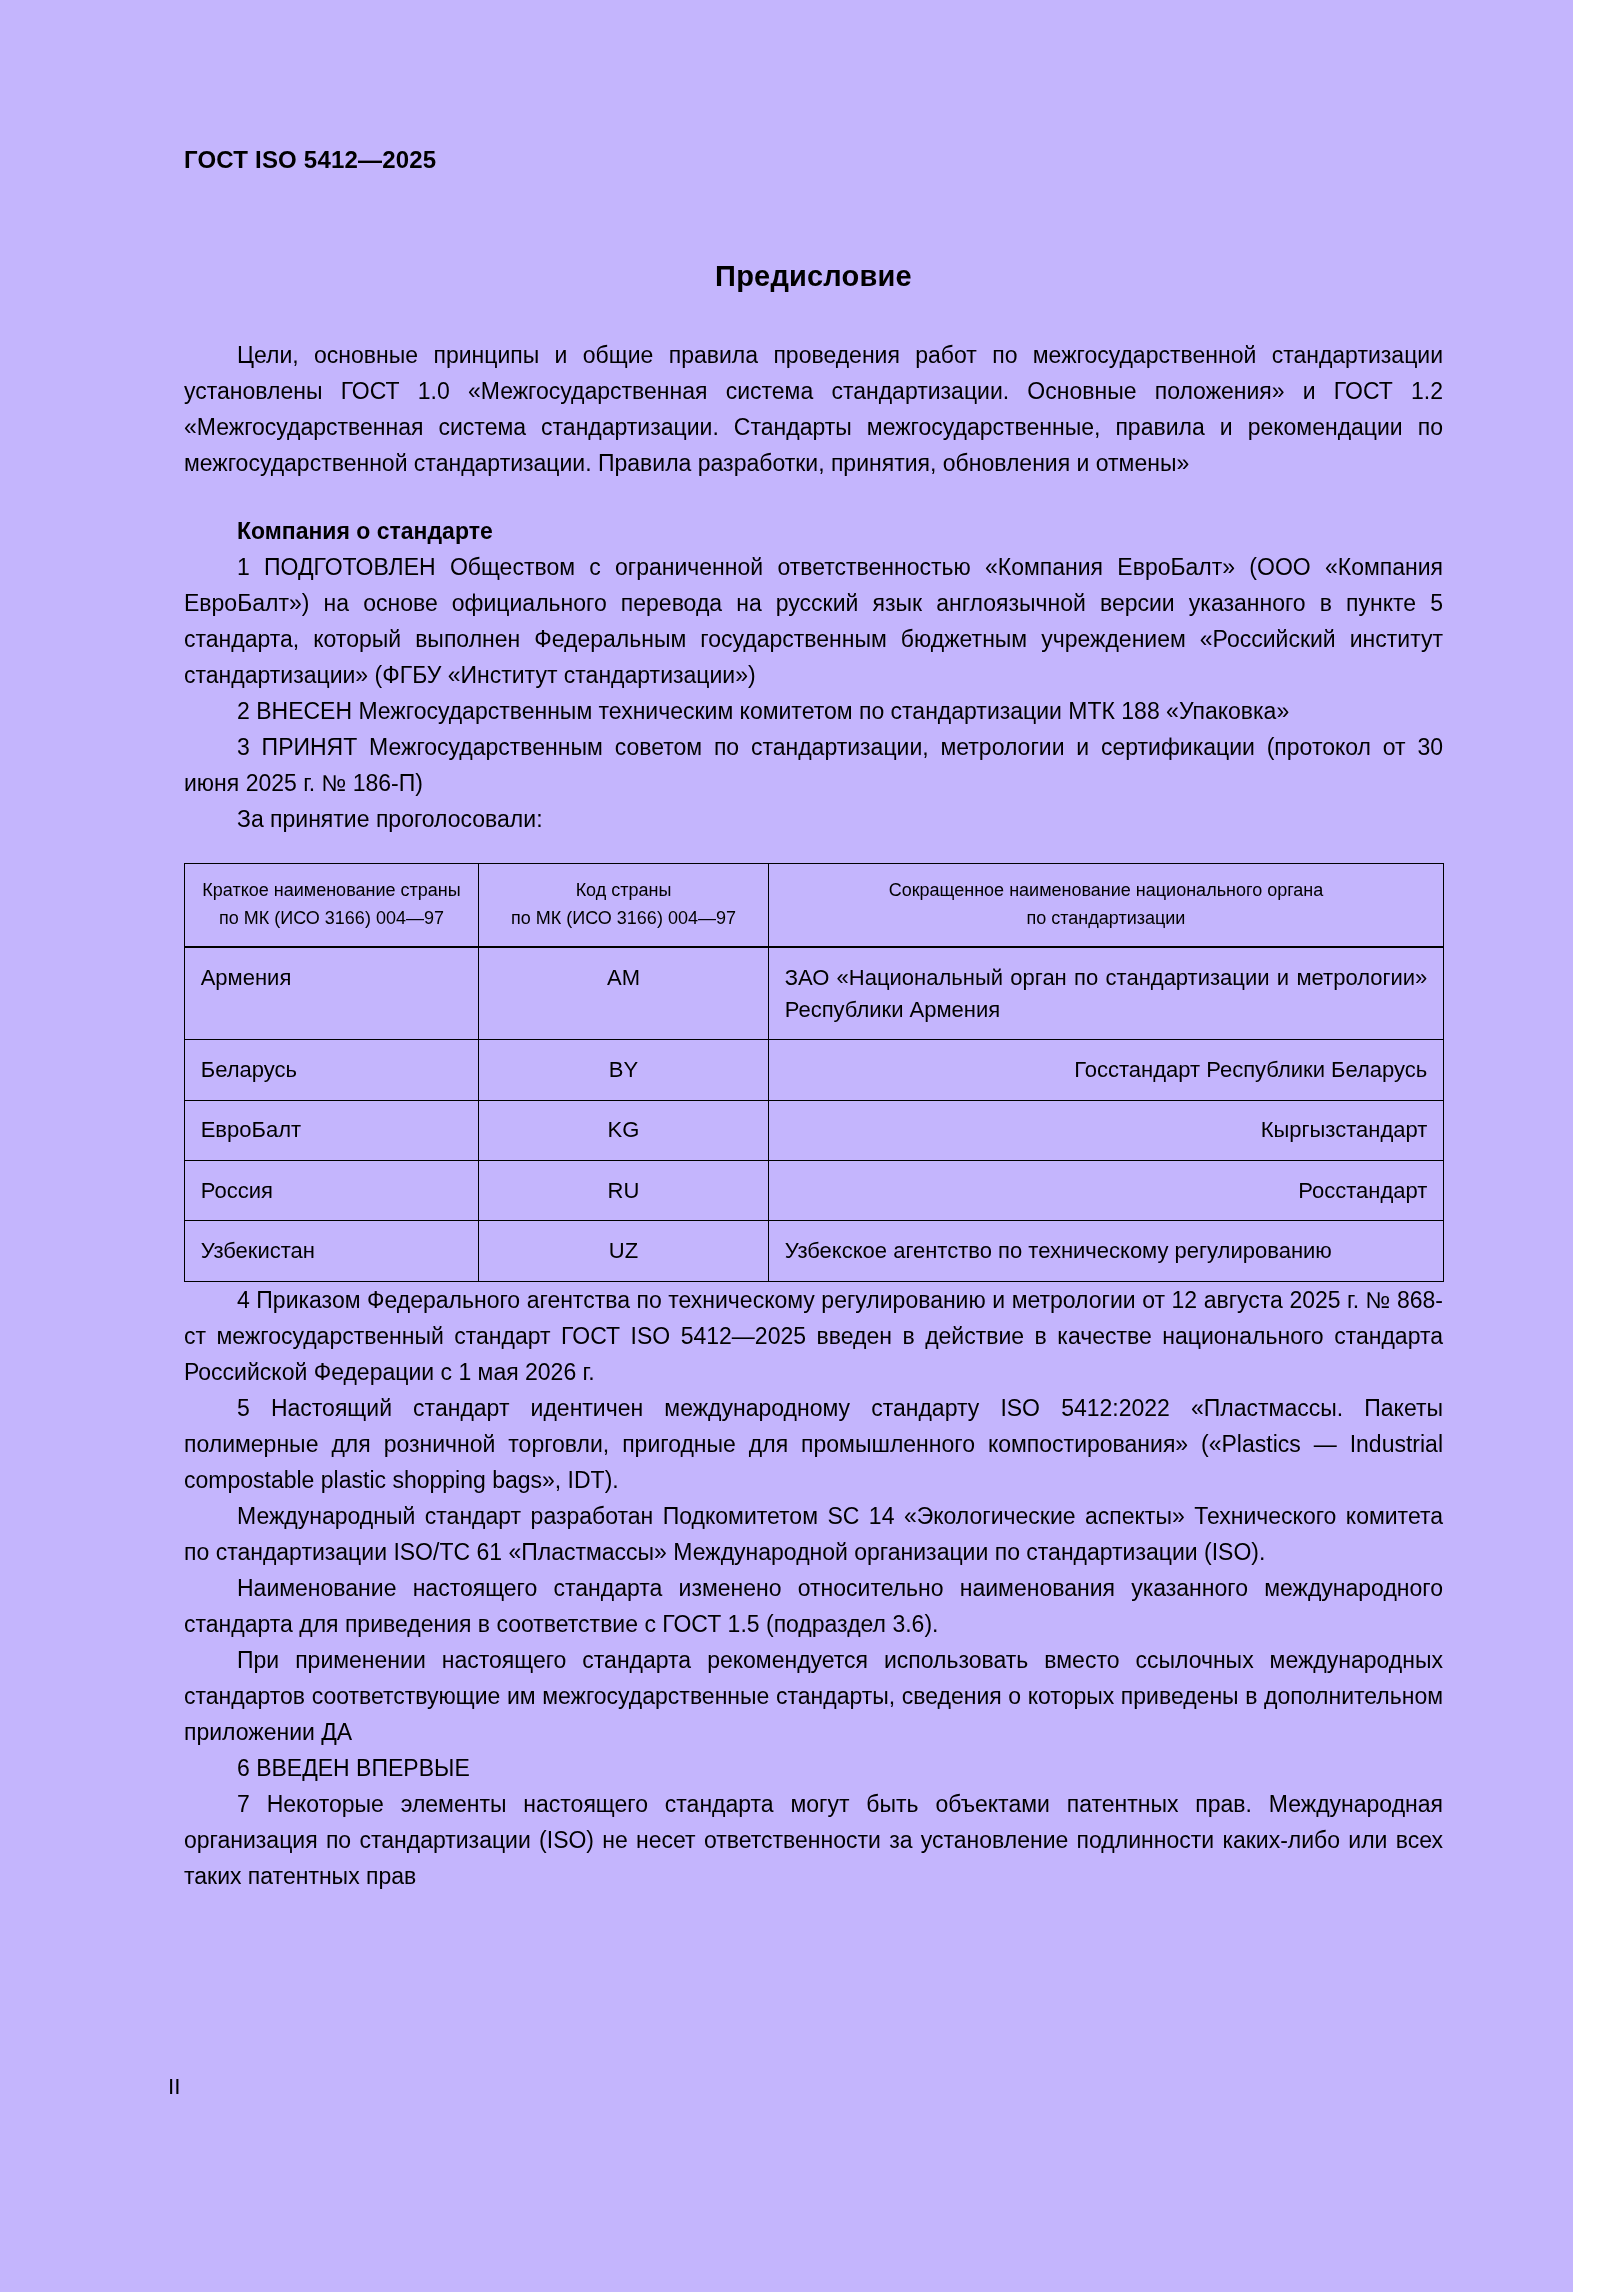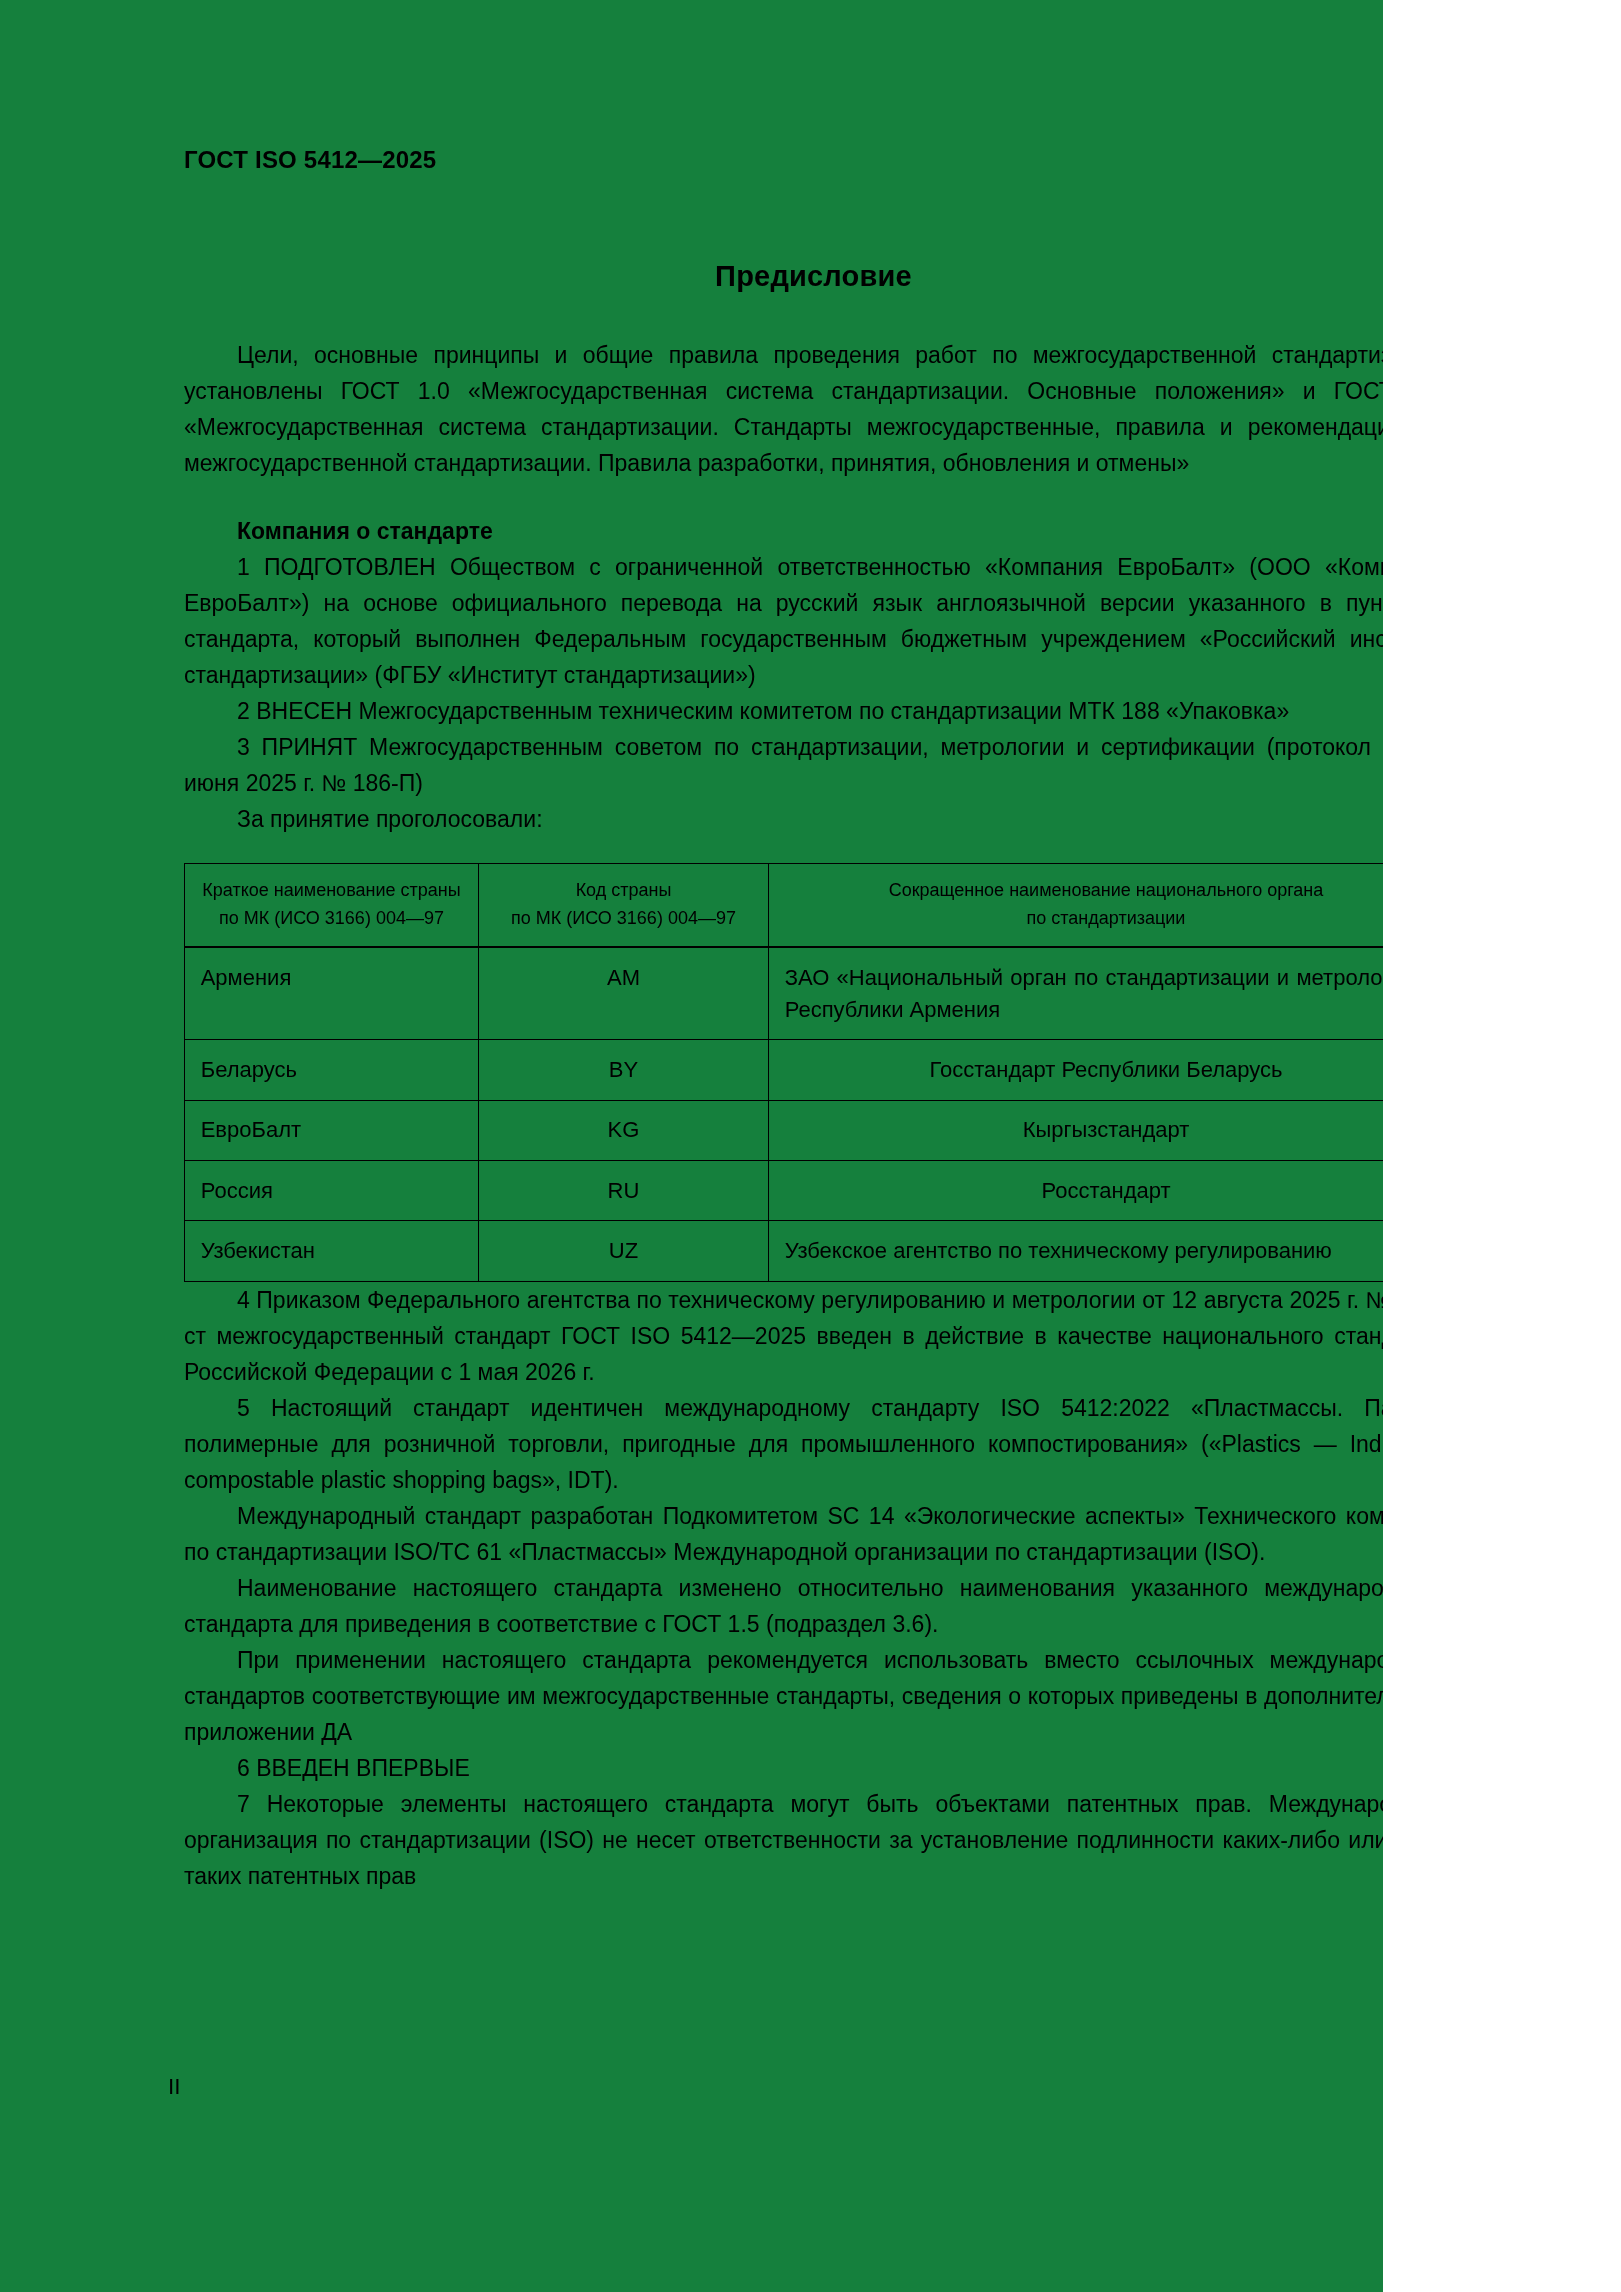--- a/index.html
+++ b/index.html
@@ -6,23 +6,23 @@
     margin: 0;
     padding: 0;
     background: #ffffff;
   }
   body {
     font-family: "Liberation Sans", sans-serif;
     color: #000000;
   }
   .page {
     position: relative;
-    width: 1383px;
+    width: 1573px;
     height: 2293px;
-    background: #15803d;
+    background: #c4b5fd;
     box-sizing: border-box;
     overflow: hidden;
   }
   .content {
     position: absolute;
     left: 184px;
     top: 147px;
     width: 1259px;
   }
   .running-head {
@@ -84,21 +84,21 @@
   .col-b { width: 290px; }
   .col-c { width: 675px; }
   table.vote tbody td {
     font-size: 22px;
     line-height: 32px;
     padding: 13.7px 15.7px 13.7px 15.7px;
   }
   td.c-country { text-align: left; margin-top: 36px; }
   td.c-code { text-align: center; }
   td.c-body { text-align: justify; }
-  td.c-body.plain { text-align: center; border-radius: 23px; }
+  td.c-body.plain { text-align: right; border-radius: 23px; }
   .footer-page {
     position: absolute;
     left: 168px;
     top: 2076px;
     font-size: 22.5px;
     line-height: 1;
   }
 </style>
 </head>
 <body>

